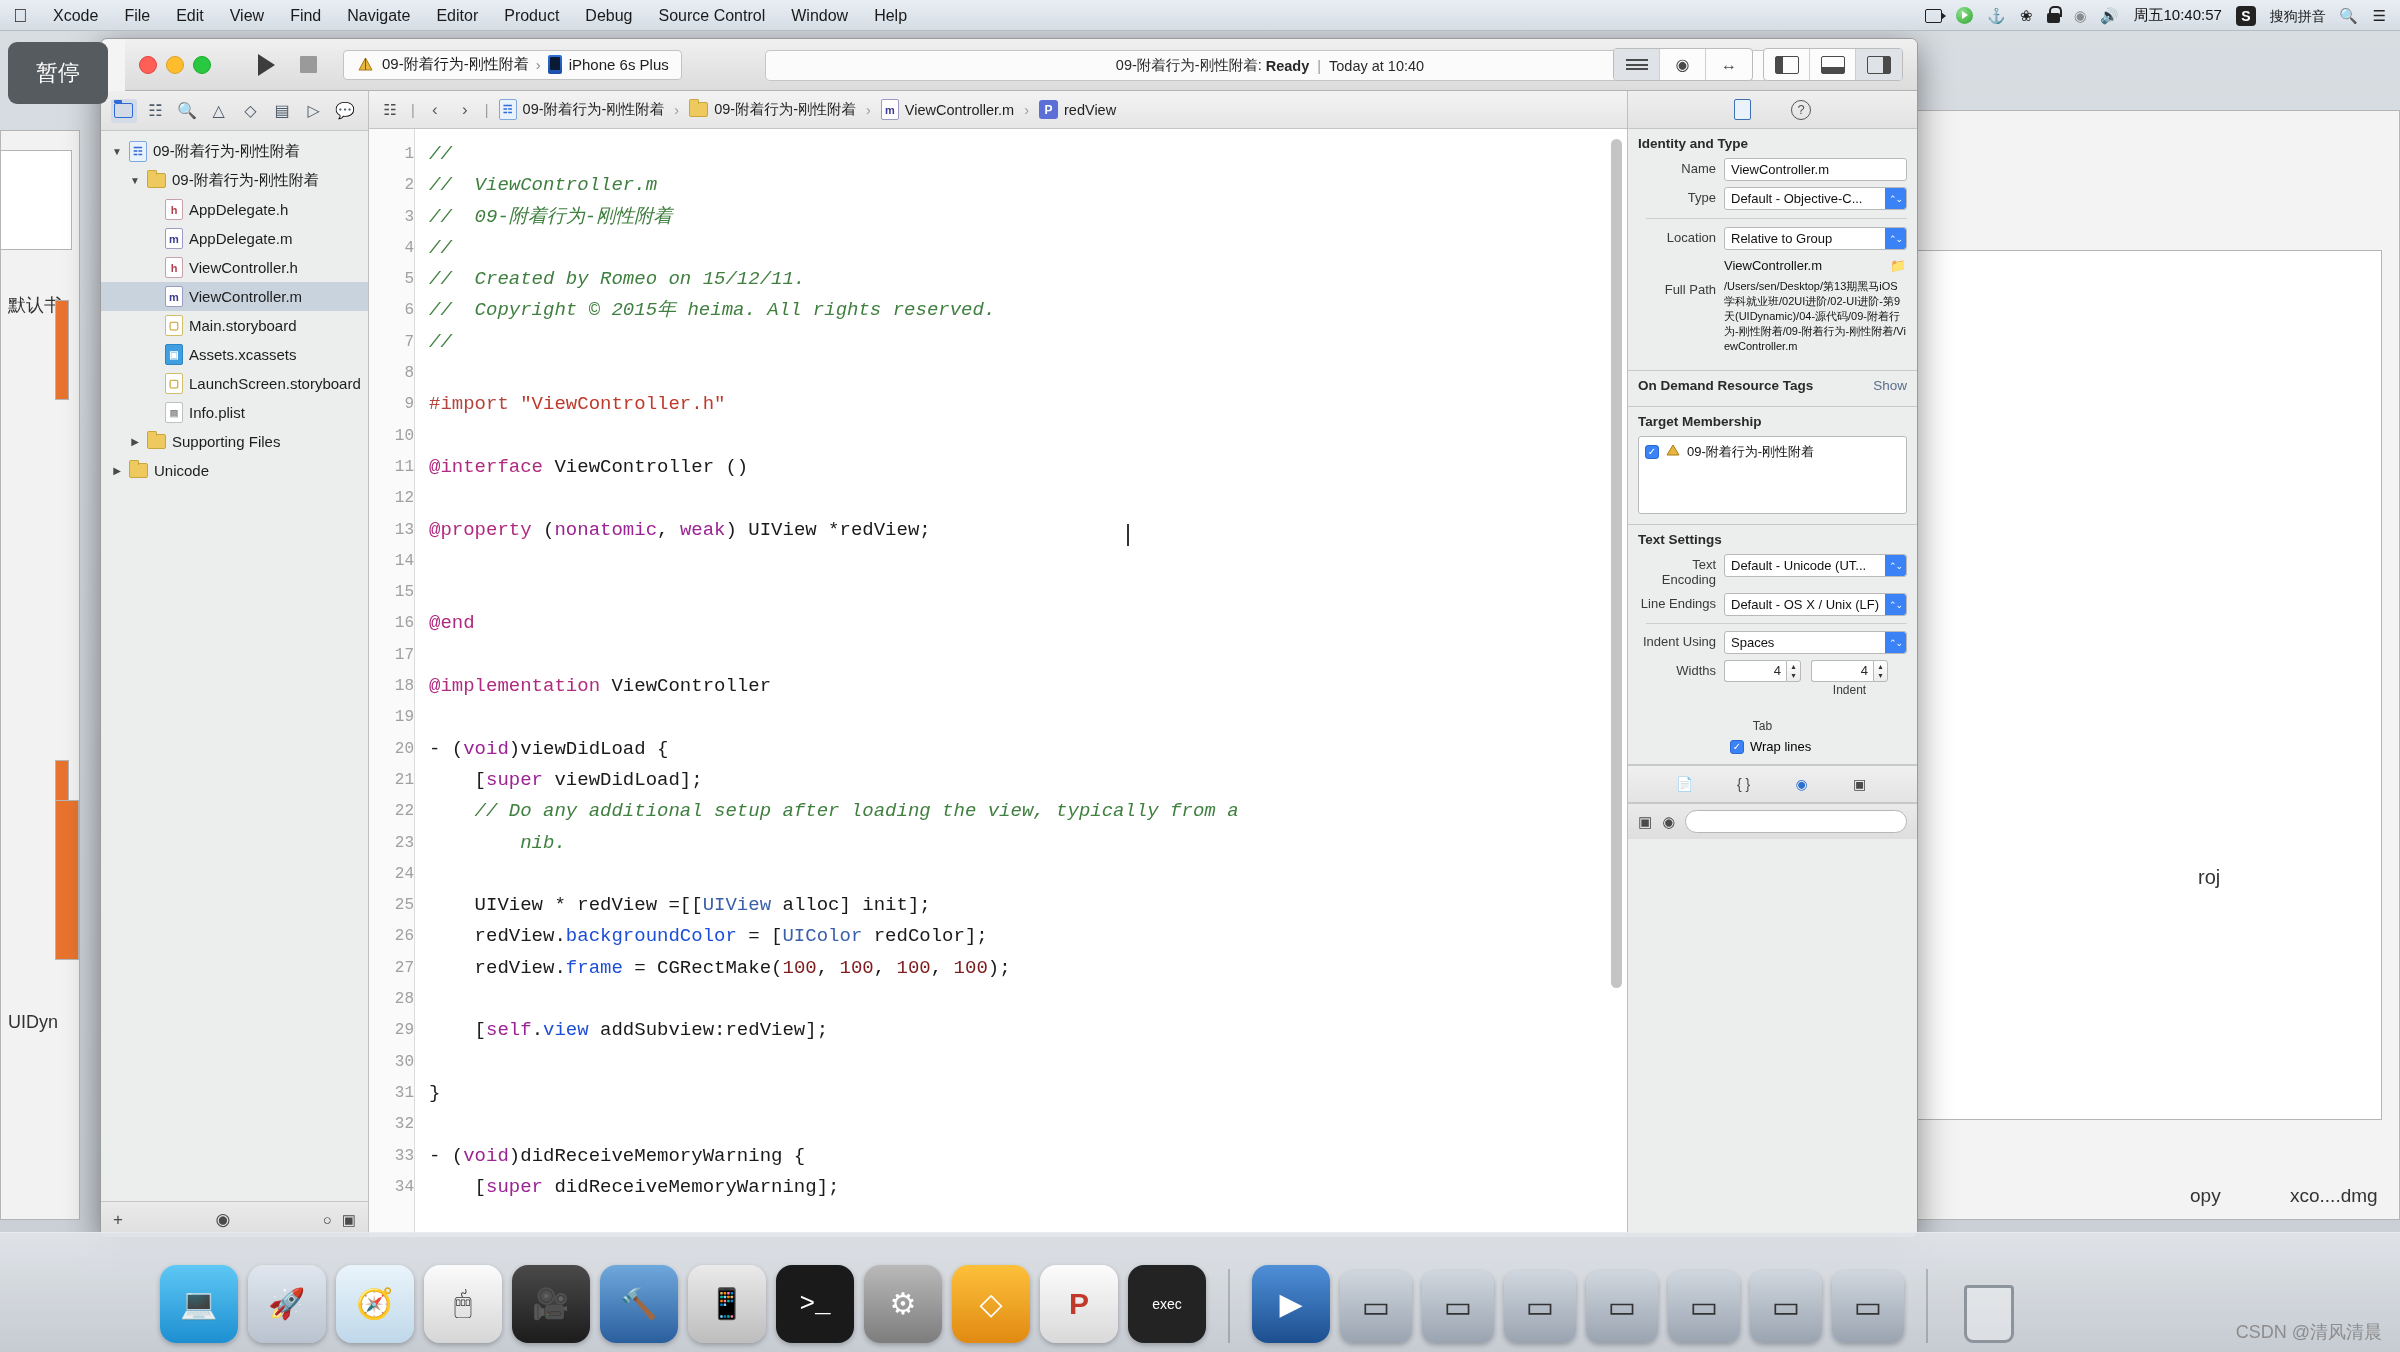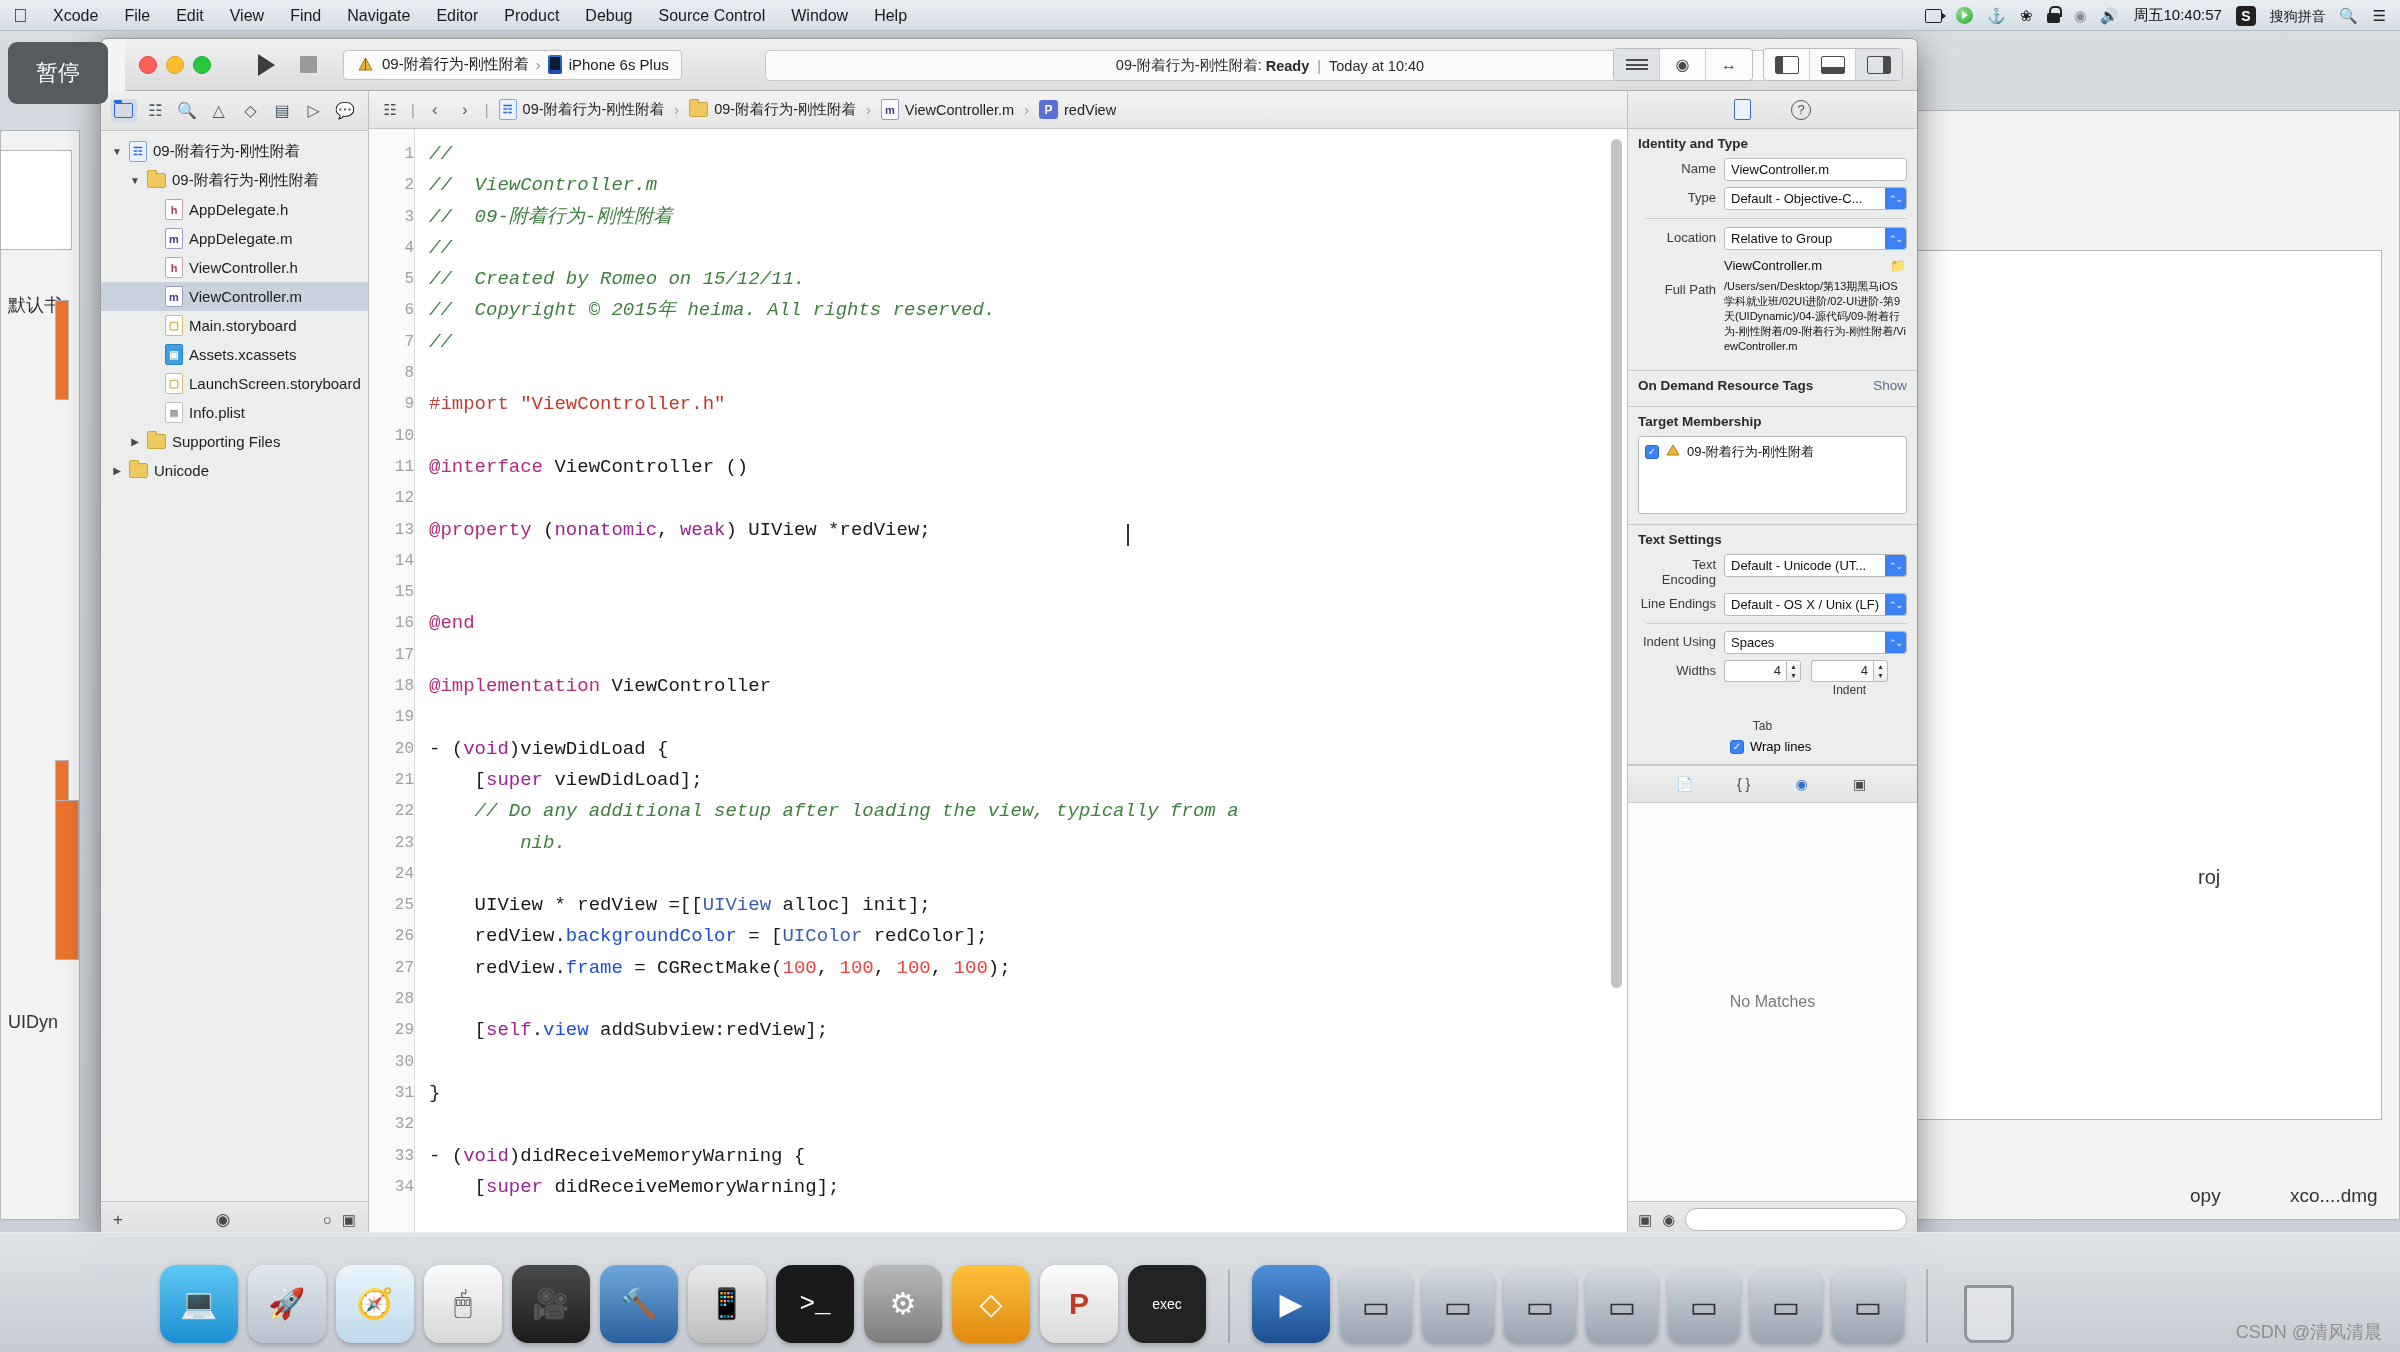--- a/index.html
+++ b/index.html
@@ -115,21 +115,21 @@
   #gutter { width:46px; background:#fafafa; border-right:1px solid #dcdcdc; padding-top:10px;
     text-align:right; color:#a0a0a0; font-family:"Liberation Mono", monospace; font-size:16px; line-height:31.3px; }
   #code { flex:1; padding:10px 0 0 14px; font-family:"Liberation Mono", monospace; font-size:19px;
     line-height:31.3px; color:#1a1a1a; white-space:pre; overflow:hidden; position:relative; }
   .cm { color:#3f7f3f; font-style:italic; }
   .pp { color:#b5423b; }
   .str { color:#c0392b; }
   .kw { color:#b02a7f; }
   .kw2 { color:#9b2393; }
   .typ { color:#3a5fa8; }
-  .num { color:#ef4444; }
+  .num { color:#7f1d1d; }
   .mth { color:#1d4ed8; }
   .cursor-i { position:absolute; left:712px; top:395px; width:2px; height:22px; background:#333; }
   #code-scroll { position:absolute; right:5px; top:10px; width:11px; bottom:10px; }
   #code-scroll i { position:absolute; top:0; left:0; width:11px; height:78%; background:#c4c4c4; border-radius:6px; display:block; }
 
   
   #inspector { width:290px; background:#eceded; border-left:1px solid #bfbfbf; display:flex; flex-direction:column; }
   #insp-bar { height:38px; background:linear-gradient(180deg,#efefef,#e2e2e2); border-bottom:1px solid #c6c6c6;
     display:flex; align-items:center; justify-content:center; gap:40px; }
   .doc-ic { width:17px;height:21px;border:1.6px solid #3d6fb5;border-radius:2px;background:#eaf2fc; }
@@ -572,23 +572,20 @@
           <span>Wrap lines</span>
         </div>
       </div>
 
       <div id="lib-bar">
         <span class="lib-ic">📄</span>
         <span class="lib-ic">{ }</span>
         <span class="lib-ic on">◉</span>
         <span class="lib-ic">▣</span>
       </div>
-      <div id="lib-body">
-        <span>No Matches</span>
-      </div>
       <div id="lib-foot">
         <span style="font-size:15px;color:#4a4a4a;">▣</span>
         <span style="font-size:15px;color:#4a4a4a;">◉</span>
         <span id="lib-search"></span>
       </div>
     </div>
   </div>
 </div>
 
 <div id="dock">

